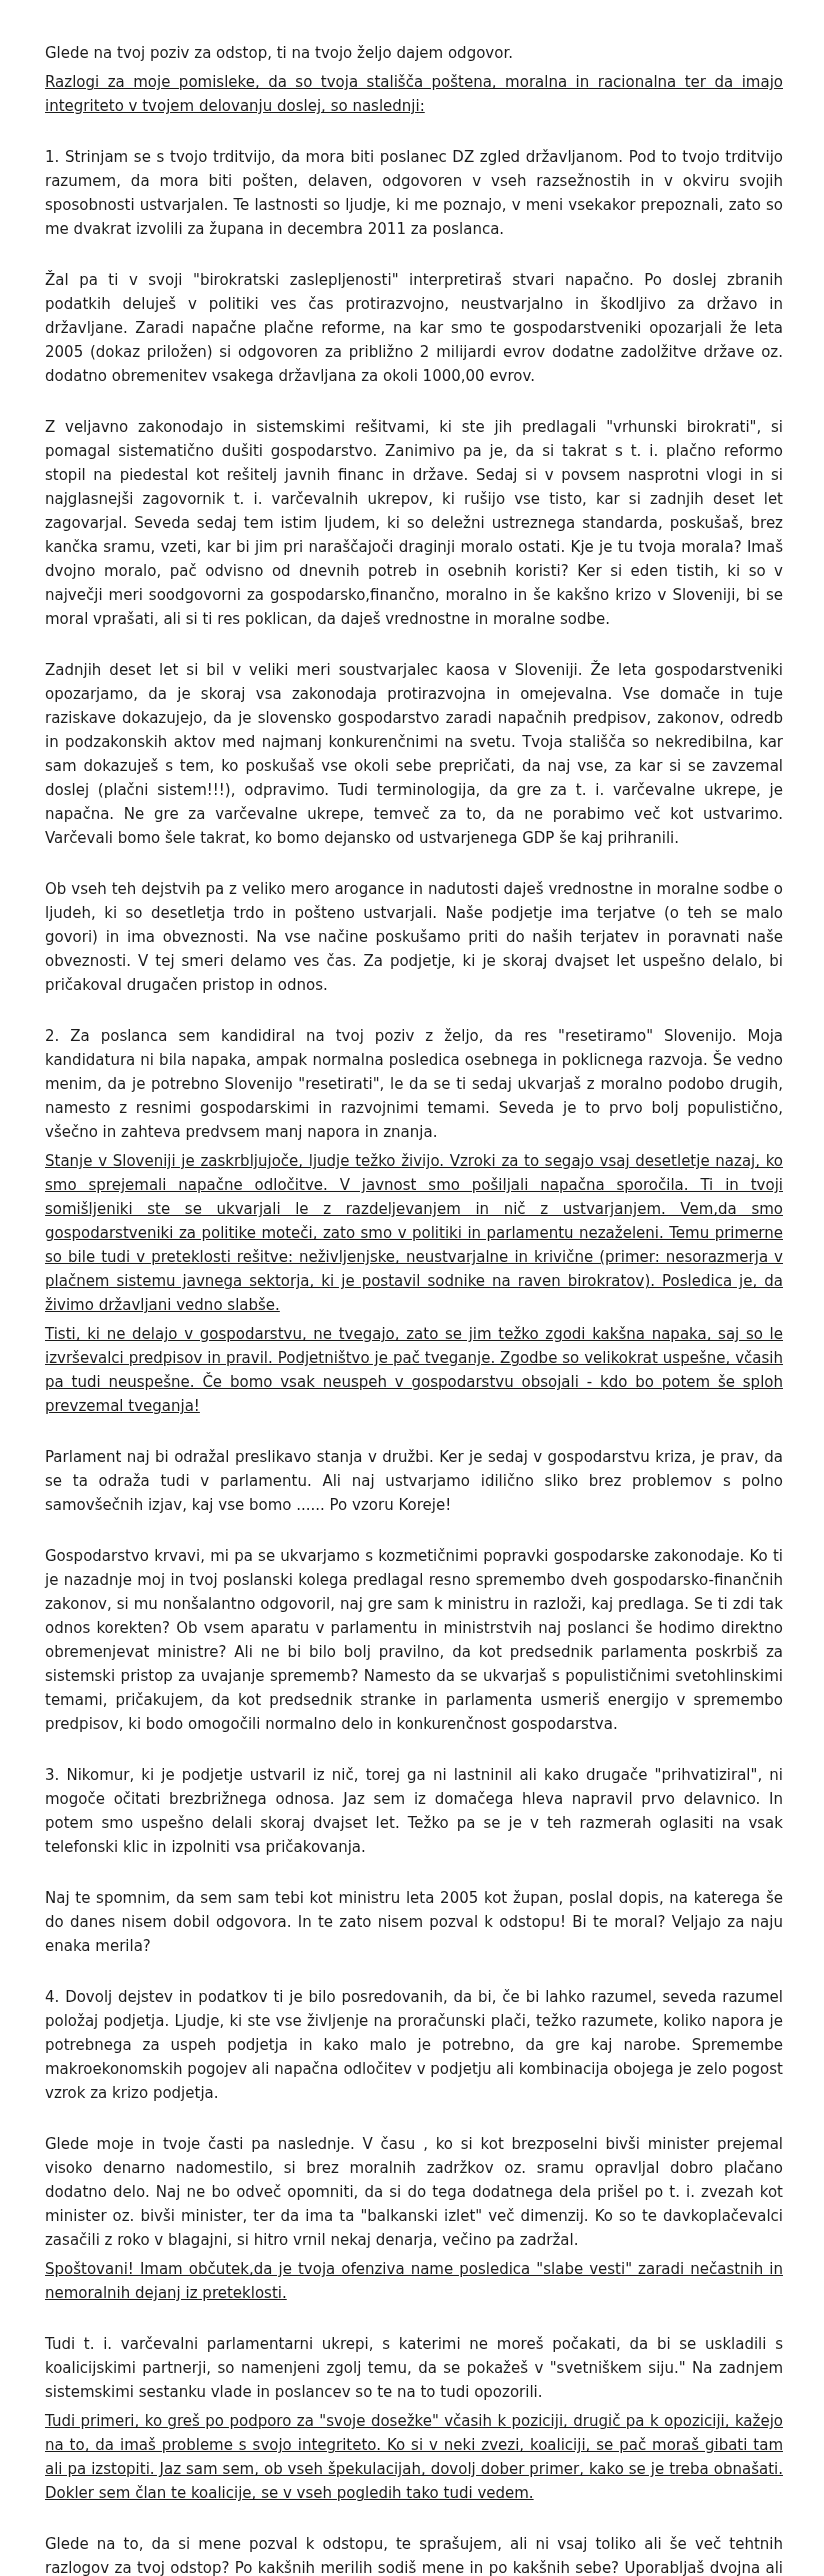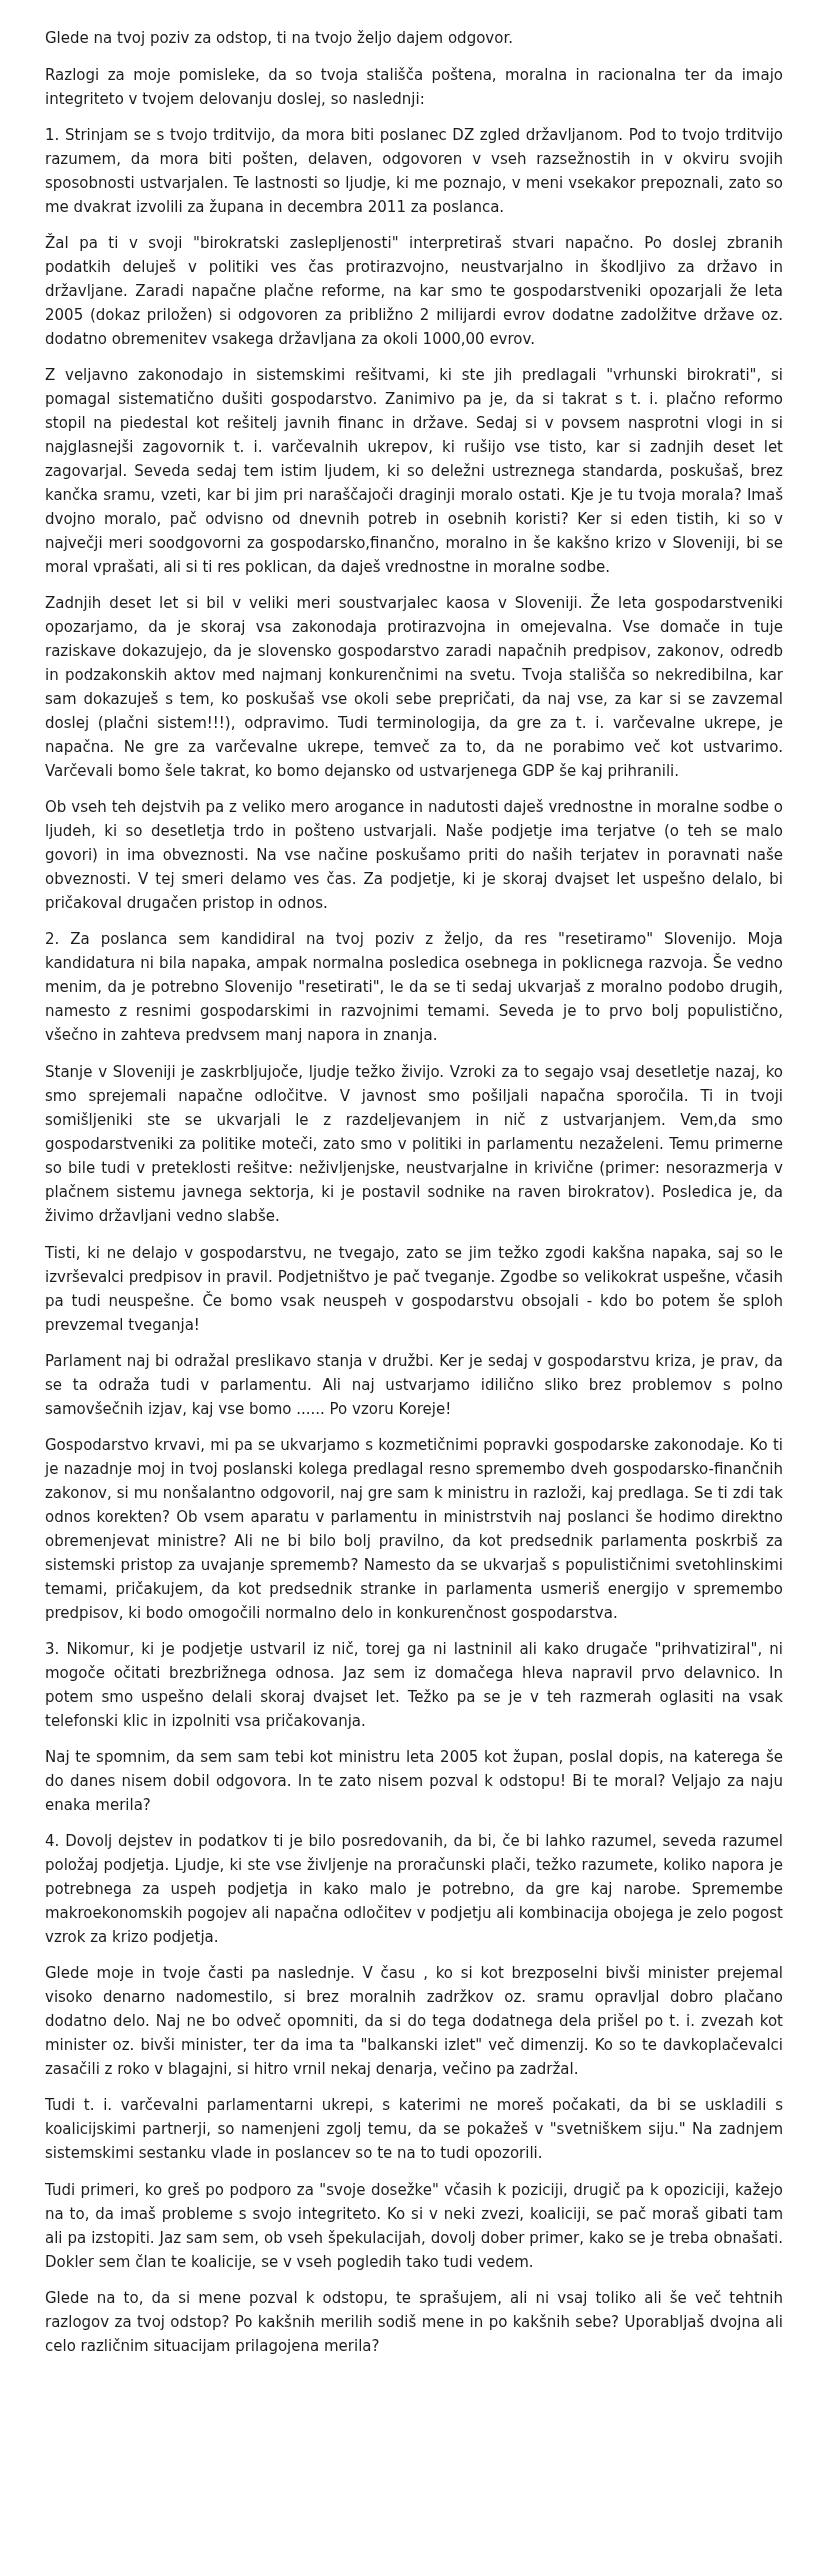--- a/index.html
+++ b/index.html
@@ -11,22 +11,22 @@
     background: #ffffff;
     color: #1c1c1c;
     font-family: "DejaVu Sans", sans-serif;
     font-size: 15px;
     line-height: 24px;
     box-sizing: border-box;
     padding: 14.4px 41px 0 45px;
   }
   .para, .line { margin: 0; }
   .para { text-align: justify; }
-  .sp1 { margin-top: 12px; }
-  .sp0 { margin-top: 13px; }
+  .sp1 { margin-top: 27px; }
+  .sp0 { margin-top: 5px; text-decoration: underline; }
 </style>
 </head>
 <body>
 
 <div class="page">
 
   <p class="para sp1">Glede na tvoj poziv za odstop, ti na tvojo željo dajem odgovor.</p>
   <p class="para sp0">Razlogi za moje pomisleke, da so tvoja stališča poštena, moralna in racionalna ter da imajo integriteto v tvojem delovanju doslej, so naslednji:</p>
   <p class="para sp1">1. Strinjam se s tvojo trditvijo, da mora biti poslanec DZ zgled državljanom. Pod to tvojo trditvijo razumem, da mora biti pošten, delaven, odgovoren v vseh razsežnostih in v okviru svojih sposobnosti ustvarjalen. Te lastnosti so ljudje, ki me poznajo, v meni vsekakor prepoznali, zato so me dvakrat izvolili za župana in decembra 2011 za poslanca.</p>
   <p class="para sp1">Žal pa ti v svoji "birokratski zaslepljenosti" interpretiraš stvari napačno. Po doslej zbranih podatkih deluješ v politiki ves čas protirazvojno, neustvarjalno in škodljivo za državo in državljane. Zaradi napačne plačne reforme, na kar smo te gospodarstveniki opozarjali že leta 2005 (dokaz priložen) si odgovoren za približno 2 milijardi evrov dodatne zadolžitve države oz. dodatno obremenitev vsakega državljana za okoli 1000,00 evrov.</p>
@@ -35,18 +35,19 @@
   <p class="para sp1">Ob vseh teh dejstvih pa z veliko mero arogance in nadutosti daješ vrednostne in moralne sodbe o ljudeh, ki so desetletja trdo in pošteno ustvarjali. Naše podjetje ima terjatve (o teh se malo govori) in ima obveznosti. Na vse načine poskušamo priti do naših terjatev in poravnati naše obveznosti. V tej smeri delamo ves čas. Za podjetje, ki je skoraj dvajset let uspešno delalo, bi pričakoval drugačen pristop in odnos.</p>
   <p class="para sp1">2. Za poslanca sem kandidiral na tvoj poziv z željo, da res "resetiramo" Slovenijo. Moja kandidatura ni bila napaka, ampak normalna posledica osebnega in poklicnega razvoja. Še vedno menim, da je potrebno Slovenijo "resetirati", le da se ti sedaj ukvarjaš z moralno podobo drugih, namesto z resnimi gospodarskimi in razvojnimi temami. Seveda je to prvo bolj populistično, všečno in zahteva predvsem manj napora in znanja.</p>
   <p class="para sp0">Stanje v Sloveniji je zaskrbljujoče, ljudje težko živijo. Vzroki za to segajo vsaj desetletje nazaj, ko smo sprejemali napačne odločitve. V javnost smo pošiljali napačna sporočila. Ti in tvoji somišljeniki ste se ukvarjali le z razdeljevanjem in nič z ustvarjanjem. Vem,da smo gospodarstveniki za politike moteči, zato smo v politiki in parlamentu nezaželeni. Temu primerne so bile tudi v preteklosti rešitve: neživljenjske, neustvarjalne in krivične (primer: nesorazmerja v plačnem sistemu javnega sektorja, ki je postavil sodnike na raven birokratov). Posledica je, da živimo državljani vedno slabše.</p>
   <p class="para sp0">Tisti, ki ne delajo v gospodarstvu, ne tvegajo, zato se jim težko zgodi kakšna napaka, saj so le izvrševalci predpisov in pravil. Podjetništvo je pač tveganje. Zgodbe so velikokrat uspešne, včasih pa tudi neuspešne. Če bomo vsak neuspeh v gospodarstvu obsojali - kdo bo potem še sploh prevzemal tveganja!</p>
   <p class="para sp1">Parlament naj bi odražal preslikavo stanja v družbi. Ker je sedaj v gospodarstvu kriza, je prav, da se ta odraža tudi v parlamentu. Ali naj ustvarjamo idilično sliko brez problemov s polno samovšečnih izjav, kaj vse bomo ...... Po vzoru Koreje!</p>
   <p class="para sp1">Gospodarstvo  krvavi, mi pa se ukvarjamo s kozmetičnimi popravki gospodarske zakonodaje. Ko ti je nazadnje moj in tvoj poslanski kolega predlagal resno spremembo dveh gospodarsko-finančnih zakonov, si mu nonšalantno odgovoril, naj gre sam k ministru in razloži, kaj predlaga. Se ti zdi tak odnos korekten? Ob vsem aparatu v parlamentu in ministrstvih naj poslanci še hodimo direktno obremenjevat ministre? Ali ne bi bilo bolj pravilno, da kot predsednik parlamenta poskrbiš za sistemski pristop za uvajanje sprememb? Namesto da se ukvarjaš s populističnimi svetohlinskimi temami, pričakujem, da kot predsednik stranke in parlamenta usmeriš energijo v spremembo predpisov, ki bodo omogočili normalno delo in konkurenčnost gospodarstva.</p>
   <p class="para sp1">3. Nikomur, ki je podjetje ustvaril iz nič, torej ga ni lastninil ali kako drugače "prihvatiziral", ni mogoče očitati brezbrižnega odnosa. Jaz sem iz domačega hleva napravil prvo delavnico. In potem smo uspešno delali skoraj dvajset let. Težko pa se je v teh razmerah oglasiti na vsak telefonski klic in izpolniti vsa pričakovanja.</p>
   <p class="para sp1">Naj te spomnim, da sem sam tebi kot ministru leta 2005 kot župan, poslal dopis, na katerega še do danes nisem dobil odgovora. In te zato nisem pozval k odstopu! Bi te moral? Veljajo za naju enaka merila?</p>
   <p class="para sp1">4. Dovolj dejstev in podatkov ti je bilo posredovanih, da bi, če bi lahko razumel, seveda razumel položaj podjetja. Ljudje, ki ste vse življenje na proračunski plači, težko razumete, koliko napora je potrebnega za uspeh podjetja in kako malo je potrebno, da gre kaj narobe. Spremembe makroekonomskih pogojev ali napačna odločitev v podjetju ali kombinacija obojega je zelo pogost vzrok za krizo podjetja.</p>
   <p class="para sp1">Glede moje in tvoje časti pa naslednje. V času , ko si kot brezposelni bivši minister prejemal visoko denarno nadomestilo, si brez moralnih zadržkov oz. sramu  opravljal dobro plačano dodatno delo. Naj ne bo odveč opomniti, da si do tega dodatnega dela prišel po t. i. zvezah kot minister oz. bivši minister, ter da ima ta "balkanski izlet" več dimenzij. Ko  so te davkoplačevalci zasačili z roko v blagajni, si hitro vrnil nekaj denarja, večino pa zadržal.</p>
+  <p class="para sp0">Spoštovani! Imam občutek,da je tvoja ofenziva name posledica "slabe vesti" zaradi nečastnih in nemoralnih dejanj iz preteklosti.</p>
   <p class="para sp1">Tudi t. i. varčevalni  parlamentarni ukrepi, s katerimi ne moreš počakati, da bi se uskladili s koalicijskimi partnerji, so namenjeni zgolj temu, da se pokažeš v "svetniškem siju." Na zadnjem sistemskimi sestanku vlade in poslancev so te na to tudi opozorili.</p>
   <p class="para sp0">Tudi primeri, ko greš po podporo za  "svoje dosežke" včasih k poziciji, drugič pa k opoziciji, kažejo na to, da imaš probleme s svojo integriteto. Ko si v neki zvezi, koaliciji, se pač moraš gibati tam ali pa izstopiti. Jaz sam sem, ob vseh špekulacijah, dovolj dober primer, kako se je treba obnašati. Dokler sem član te koalicije, se v vseh pogledih tako tudi vedem.</p>
   <p class="para sp1">Glede na to, da si mene pozval k odstopu, te sprašujem, ali ni vsaj toliko ali še več tehtnih razlogov za tvoj odstop? Po kakšnih merilih sodiš mene in po kakšnih sebe? Uporabljaš dvojna ali celo različnim situacijam prilagojena merila?</p>
 
 </div>
 
 
 </body></html>

